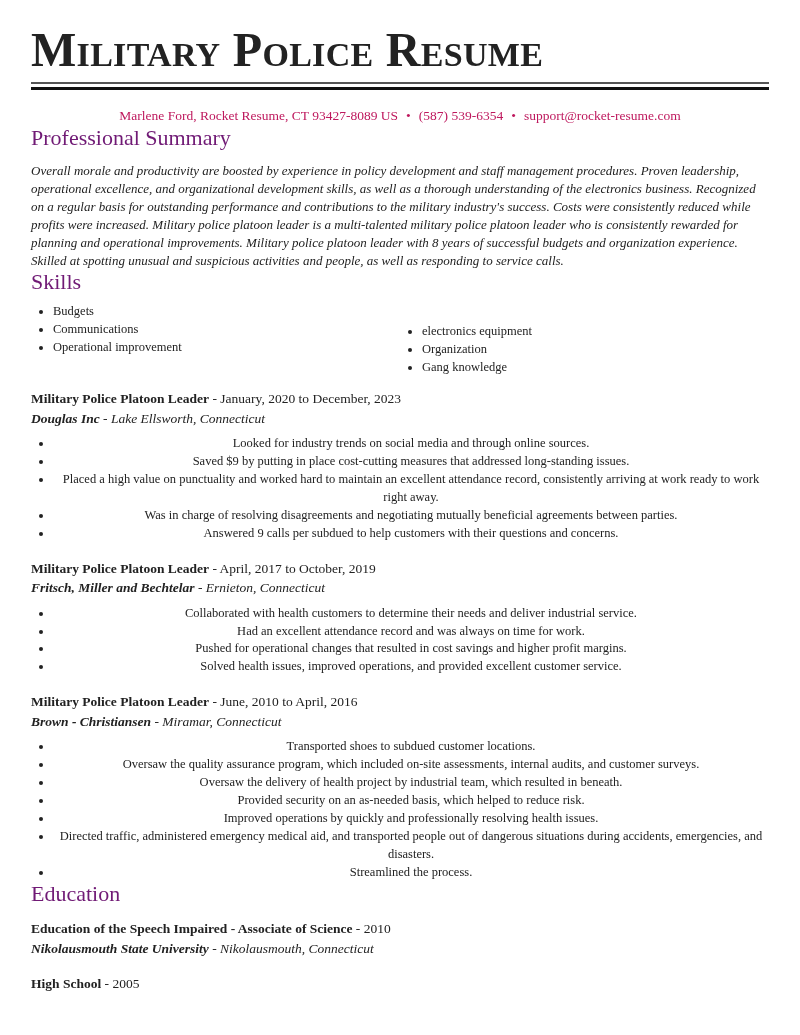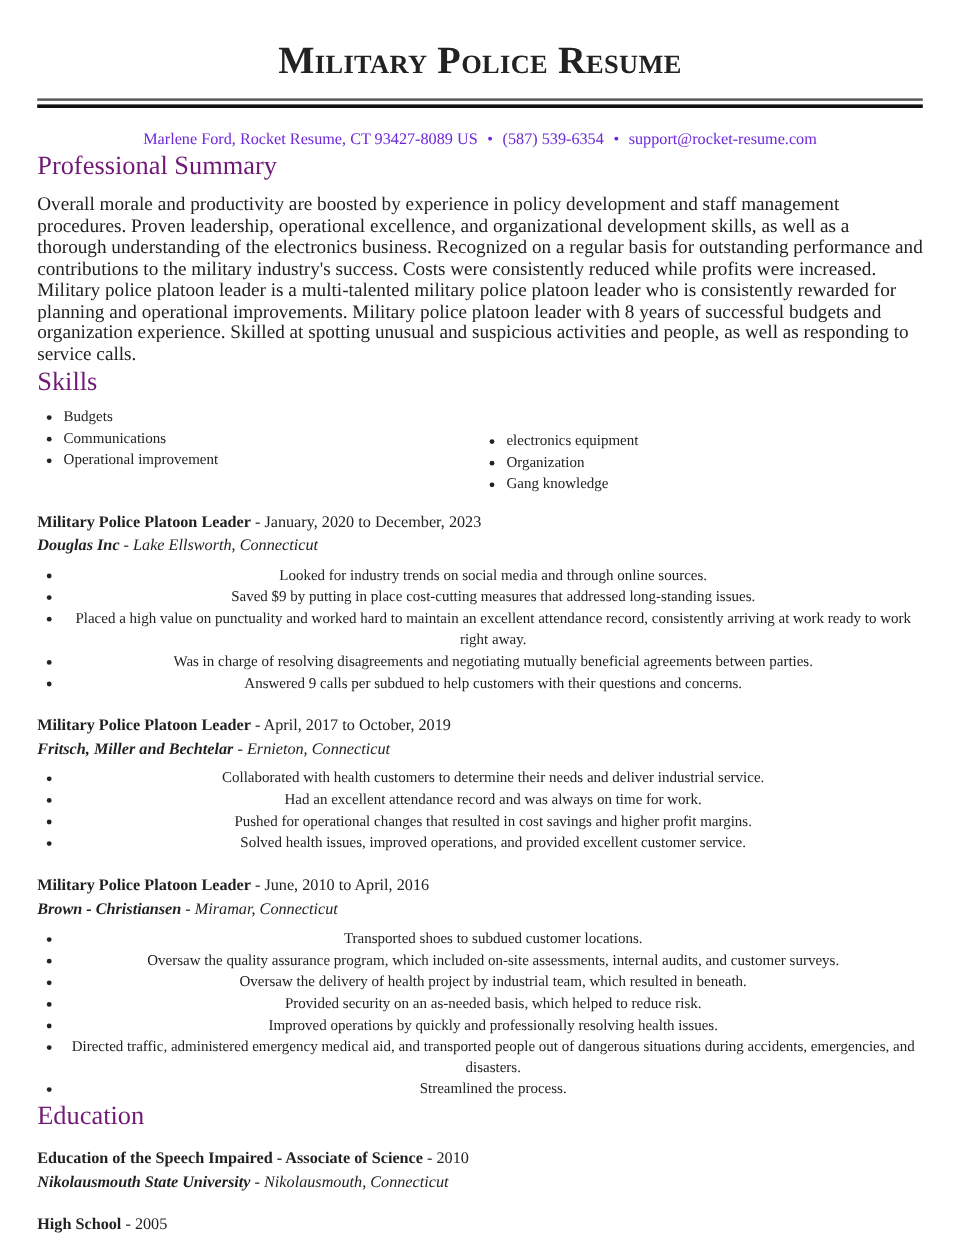--- a/index.html
+++ b/index.html
@@ -3,56 +3,57 @@
   <meta charset="utf-8">
   <style>
     html, body { margin: 0; padding: 0; background: #ffffff; }
     body {
       width: 800px; height: 1035px; overflow: hidden;
       font-family: "Liberation Serif", "DejaVu Serif", serif;
       color: #222222;
     }
     .page { position: relative; padding: 0 31px; }
     .title {
-      text-align: center;
+      text-align: left;
       font-family: "Liberation Serif", serif;
       font-weight: bold;
       font-variant: small-caps;
-      font-size: 32px;
+      font-size: 48px;
       line-height: 40px;
       margin: 0;
       padding-top: 30px;
       color: #222;
       letter-spacing: 0.3px;
     }
     .rules { margin-top: 12px; }
     .rule-thin { height: 2px; background: #555; }
     .rule-thick { height: 3px; background: #111; margin-top: 3px; }
     .contact {
       text-align: center;
       font-size: 13.5px;
       margin-top: 17px;
       line-height: 18px;
-      color: #6d28d9;
+      color: #be185d;
     }
     .contact .sep { margin: 0 8px; }
     h2.section {
       font-family: "Liberation Serif", serif;
       font-weight: normal;
       font-size: 22px;
       line-height: 26px;
       margin: 0;
       color: #701a75;
     }
     .summary-h { margin-top: 18px; }
     p.summary {
-      font-size: 16px;
+      font-size: 13px;
       line-height: 17.9px;
       margin: 11px 0 0 0;
       color: #222;
+      font-style: italic;
     }
     .skills-h { margin-top: 13px; }
     .skills {
       display: flex;
       margin-top: 8px;
       justify-content: center;
     }
     .skills ul { width: 364px; margin: 0; padding-left: 22px; }
     .skills ul + ul { padding-left: 22px; margin-top: 20px; }
     ul li { font-size: 12.5px; line-height: 17.9px; }

